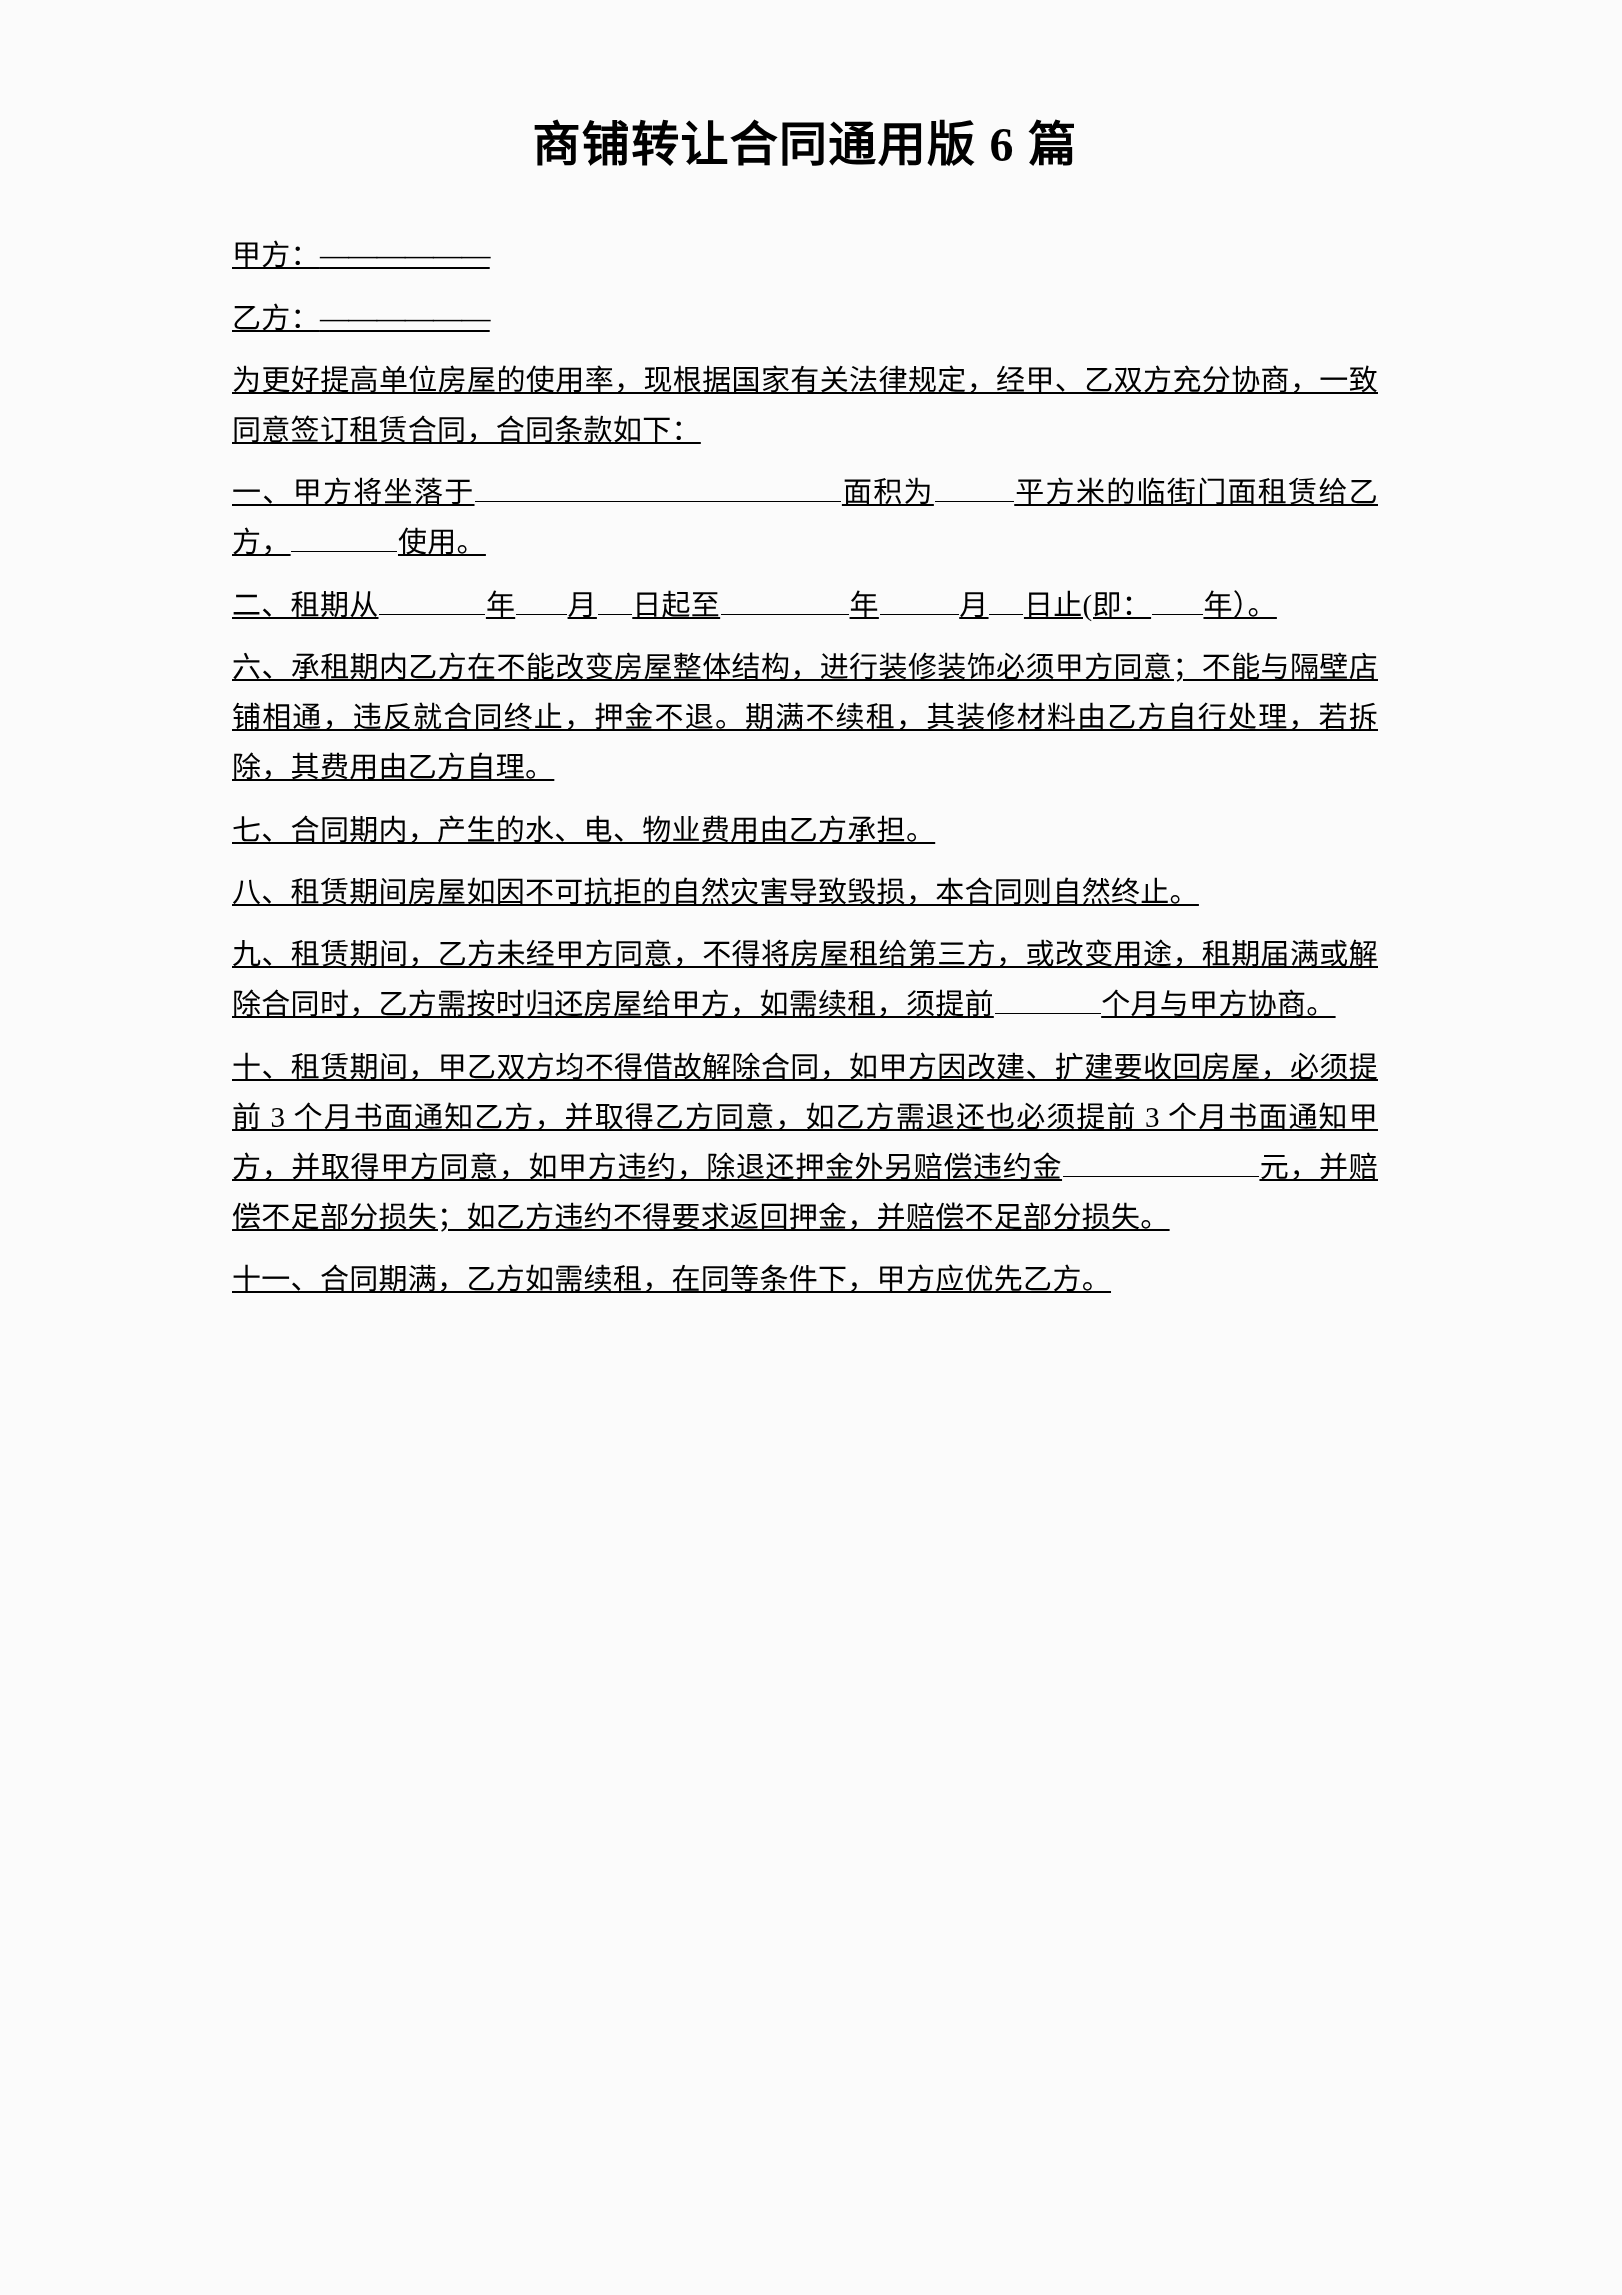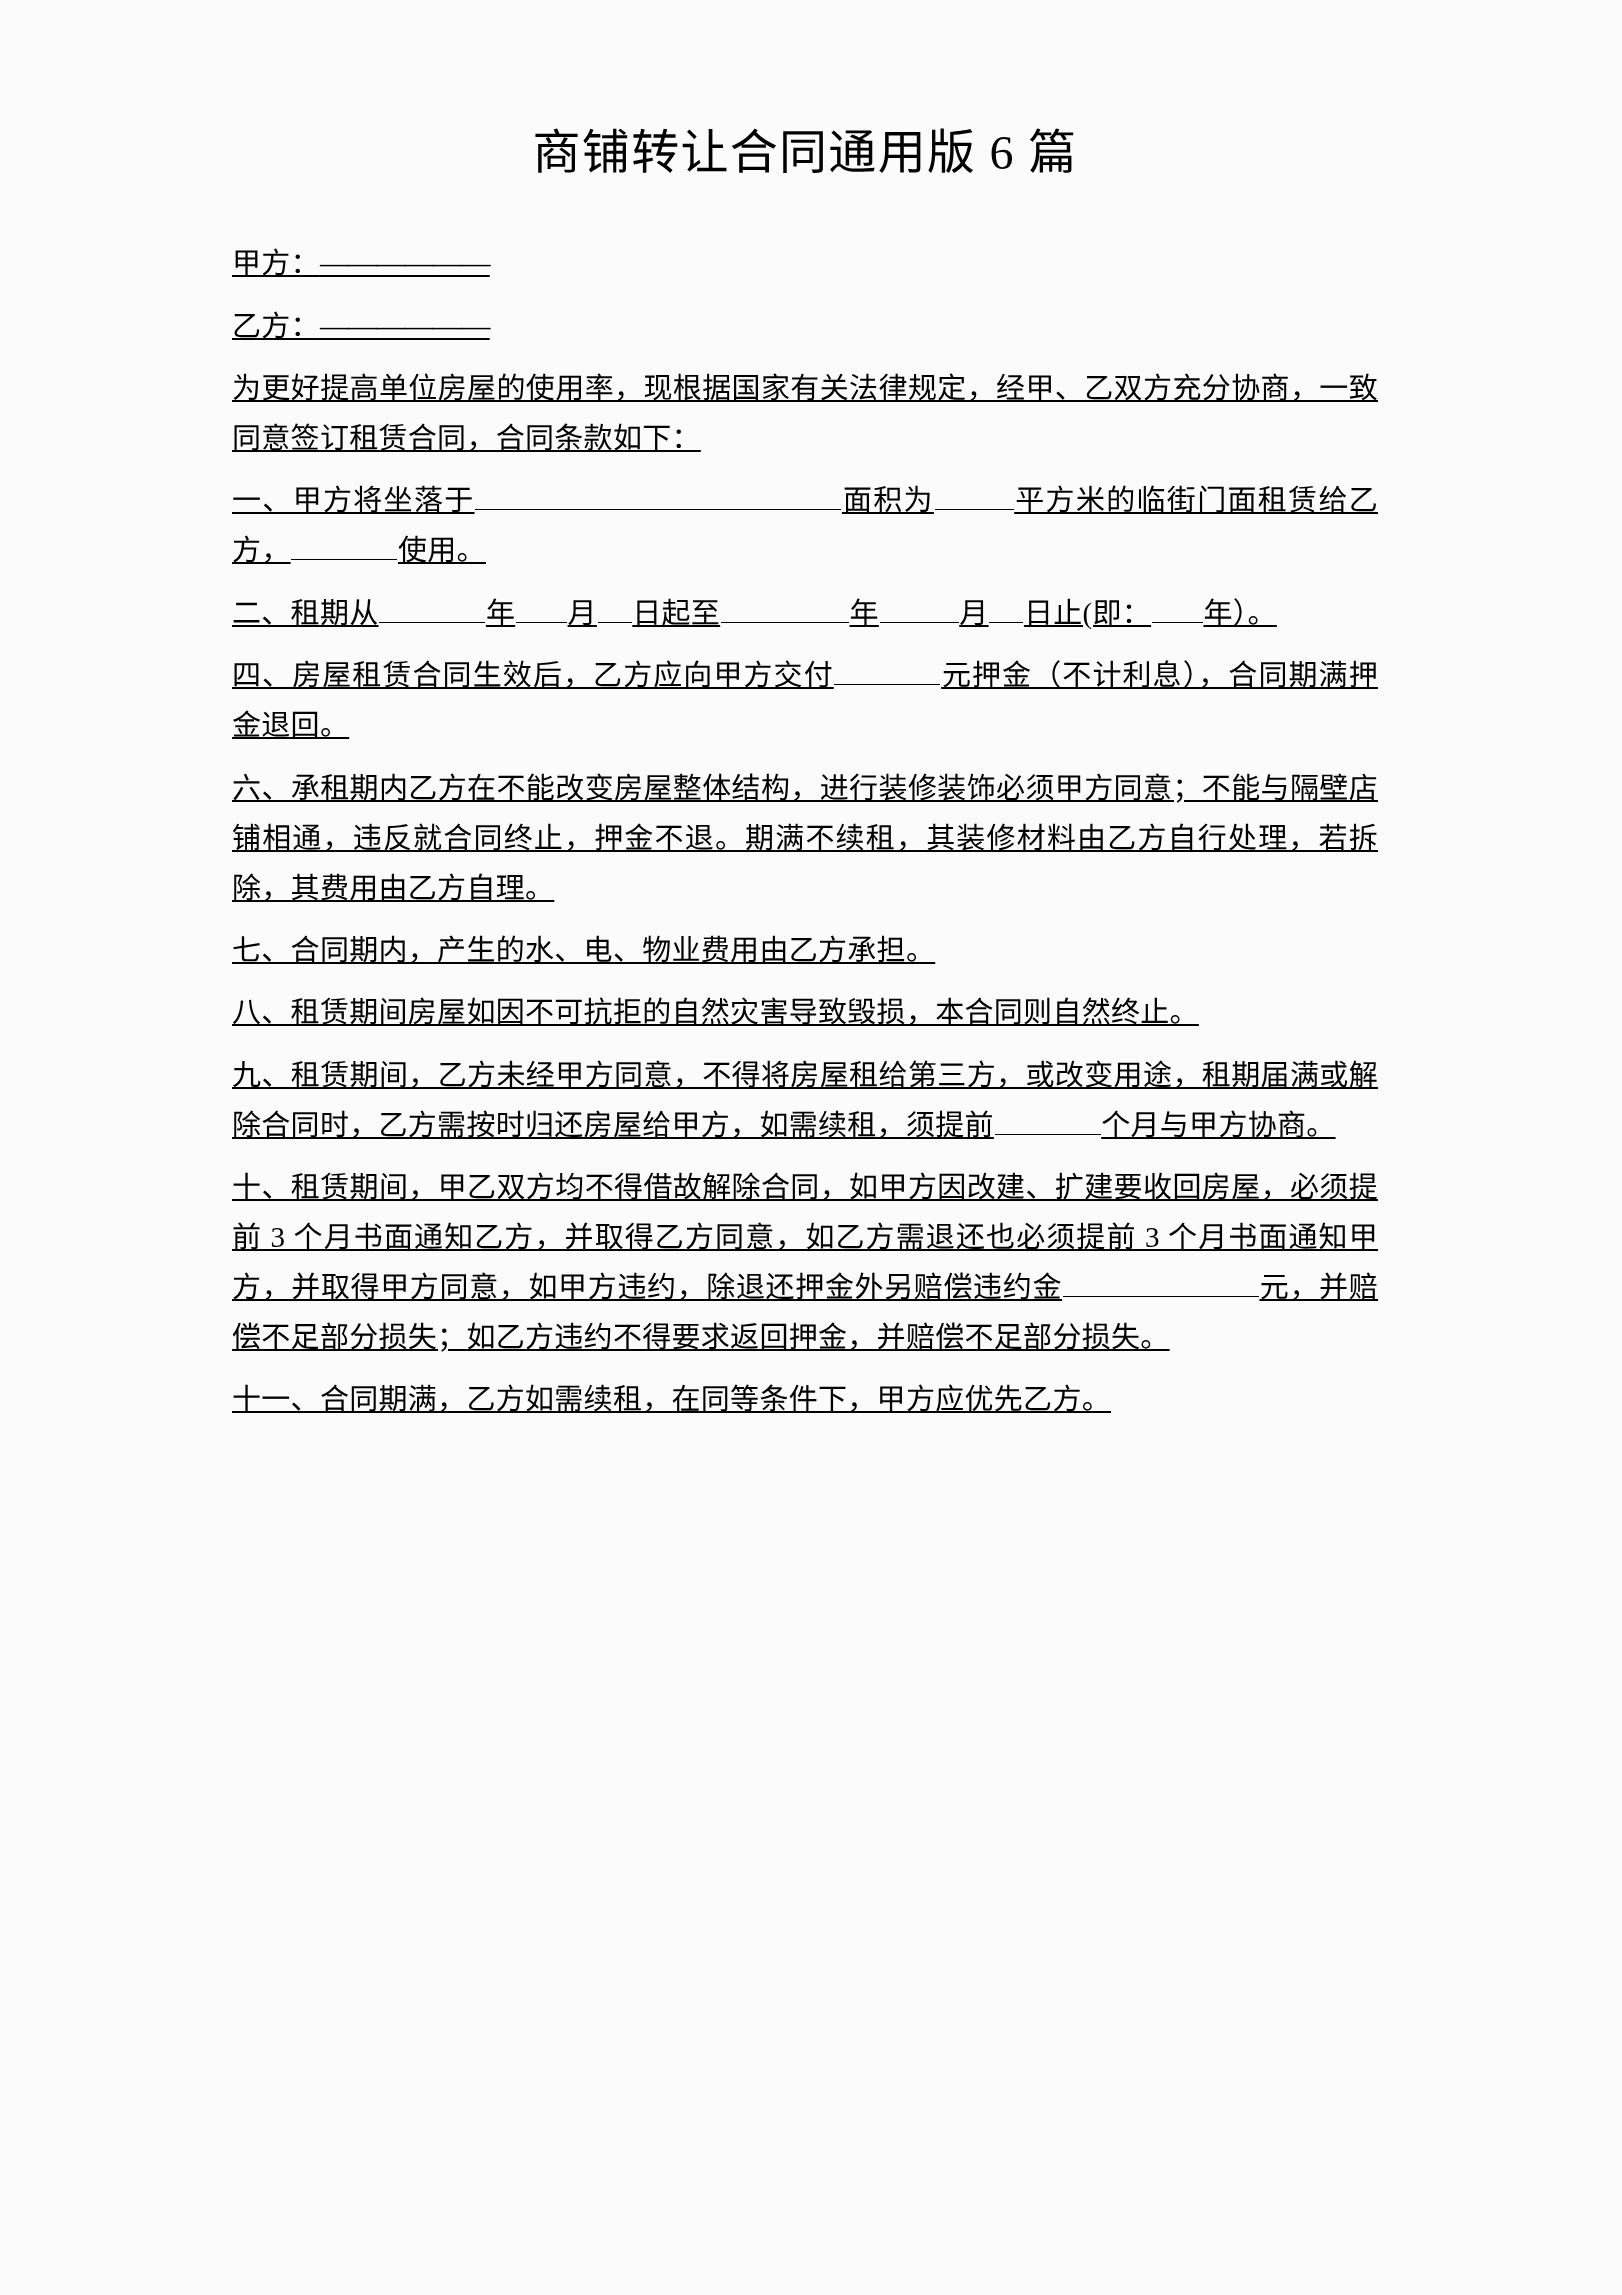--- a/index.html
+++ b/index.html
@@ -26,24 +26,24 @@
 
   .page-inner {
     position: absolute;
     left: 232px;
     top: 0;
     width: 1146px;
   }
 
   .doc-title {
     font-size: 48px;
-    font-weight: normal;
+    font-weight: bold;
     text-align: center;
     letter-spacing: 1.3px;
-    margin: 8px;
+    margin: 0;
     padding-top: 117px;
     padding-bottom: 0;
     line-height: 1.15;
     white-space: pre;
   }
 
   .body-block {
     margin-top: 58px;
   }
 
@@ -93,21 +93,20 @@
 
       <p class="para"><span>甲方：</span><span class="dashline">——————</span></p>
 
       <p class="para"><span>乙方：</span><span class="dashline">——————</span></p>
 
       <p class="para">为更好提高单位房屋的使用率，现根据国家有关法律规定，经甲、乙双方充分协商，一致同意签订租赁合同，合同条款如下：</p>
 
       <div id="clause-container">
           <p class="para"><span>一、甲方将坐落于</span><span class="blank b-xxl"></span><span>面积为</span><span class="blank b-md"></span><span>平方米的临街门面租赁给乙方，</span><span class="blank b-lg"></span><span>使用。</span></p>
           <p class="para"><span>二、租期从</span><span class="blank b-lg"></span><span>年</span><span class="blank b-sm"></span><span>月</span><span class="blank b-xs"></span><span>日起至</span><span class="blank b-xl"></span><span>年</span><span class="blank b-md"></span><span>月</span><span class="blank b-xs"></span><span>日止(即：</span><span class="blank b-sm"></span><span>年）。</span></p>
-          <p class="para"><span>四、房屋租赁合同生效后，乙方应向甲方交付</span><span class="blank b-lg"></span><span>元押金（不计利息），合同期满押金退回。</span></p>
           <p class="para"><span>六、承租期内乙方在不能改变房屋整体结构，进行装修装饰必须甲方同意；不能与隔壁店铺相通，违反就合同终止，押金不退。期满不续租，其装修材料由乙方自行处理，若拆除，其费用由乙方自理。</span></p>
           <p class="para"><span>七、合同期内，产生的水、电、物业费用由乙方承担。</span></p>
           <p class="para"><span>八、租赁期间房屋如因不可抗拒的自然灾害导致毁损，本合同则自然终止。</span></p>
           <p class="para"><span>九、租赁期间，乙方未经甲方同意，不得将房屋租给第三方，或改变用途，租期届满或解除合同时，乙方需按时归还房屋给甲方，如需续租，须提前</span><span class="blank b-lg"></span><span>个月与甲方协商。</span></p>
           <p class="para"><span>十、租赁期间，甲乙双方均不得借故解除合同，如甲方因改建、扩建要收回房屋，必须提前 3 个月书面通知乙方，并取得乙方同意，如乙方需退还也必须提前 3 个月书面通知甲方，并取得甲方同意，如甲方违约，除退还押金外另赔偿违约金</span><span class="blank b-md" style="width: 196px;"></span><span>元，并赔偿不足部分损失；如乙方违约不得要求返回押金，并赔偿不足部分损失。</span></p>
           <p class="para"><span>十一、合同期满，乙方如需续租，在同等条件下，甲方应优先乙方。</span></p>
         </div>
 
     </div>
   </div>

